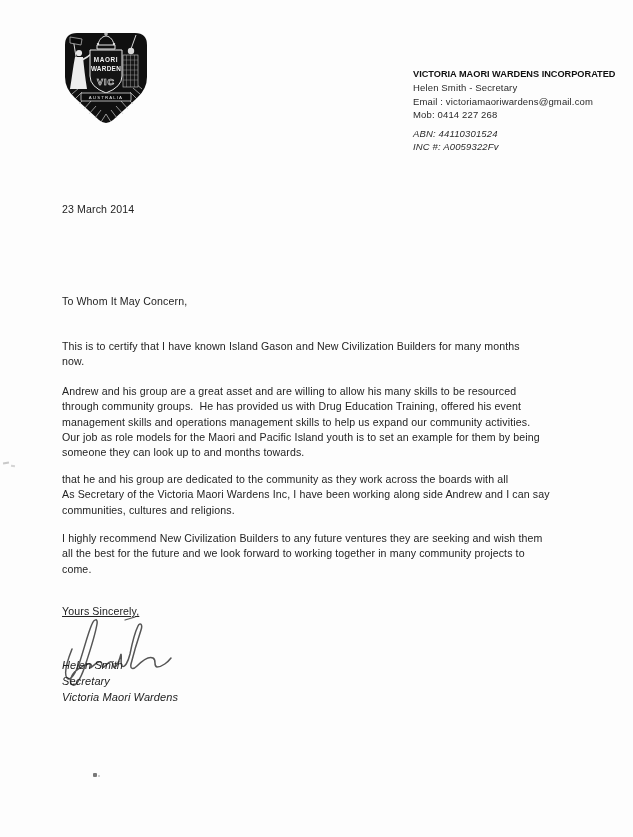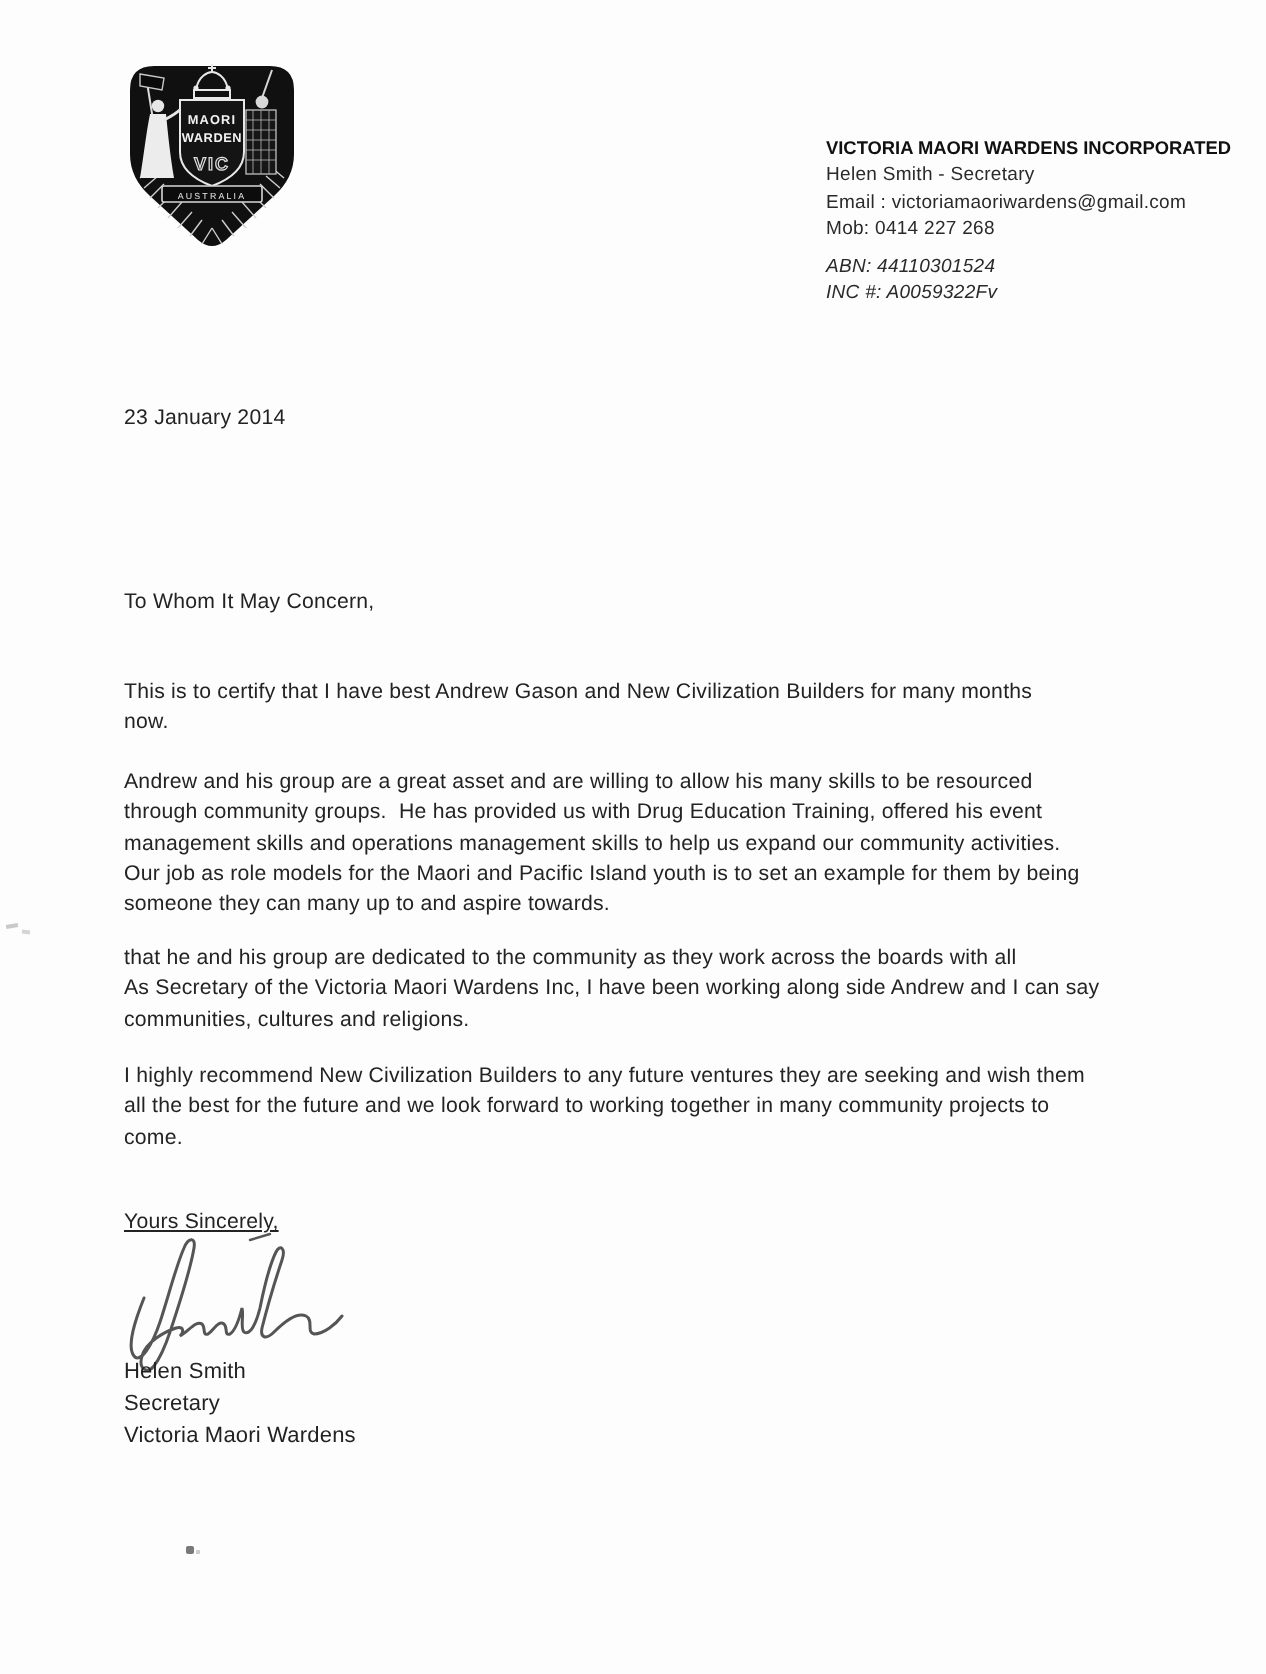--- a/index.html
+++ b/index.html
@@ -25,22 +25,22 @@
   .contact .reg-group { margin-top:5px;font-style:italic; }
 
   
   .body-text { font-size:10.6px; line-height:15.35px; letter-spacing:0.12px; color:#232323; }
   .para { position:absolute; left:62px; }
   .date-line { position:absolute; left:62px; top:202px; }
   .salutation { position:absolute; left:62px; top:294px; }
   .closing { position:absolute; left:62px; top:604px;text-decoration:underline; }
 
   .signer {
-    position:absolute; left:62px; top:679px;
-    font-size:11px; line-height:15.9px; letter-spacing:0.1px; color:#222;
+    position:absolute; left:62px; top:658px;
+    font-size:11px; line-height:15.9px; letter-spacing:0.1px; color:#222;font-style:italic;
   }
 
   .signature-svg { position:absolute; left:58px; top:613px; }
 
   
   .artifact { position:absolute; background:#8a8a8a; }
   .a1 { left:3px;  top:462px; width:6px; height:2px; opacity:.45; transform:rotate(-10deg); }
   .a2 { left:11px; top:465px; width:4px; height:2px; opacity:.35; transform:rotate(6deg); }
   .a3 { left:93px; top:773px; width:4px; height:4px; opacity:.75; background:#4c4c4c; border-radius:1px; }
   .a4 { left:98px; top:775px; width:2px; height:2px; opacity:.4; }
@@ -125,35 +125,35 @@
     <div class="org textline">VICTORIA MAORI WARDENS INCORPORATED</div>
     <div class="textline">Helen Smith - Secretary</div>
     <div class="textline">Email : victoriamaoriwardens@gmail.com</div>
     <div class="textline">Mob: 0414 227 268</div>
     <div class="reg-group">
       <div class="textline">ABN: 44110301524</div>
       <div class="textline">INC #: A0059322Fv</div>
     </div>
   </div>
 
-  <div class="date-line body-text textline">23 January 2014</div>
+  <div class="date-line body-text textline">23 March 2014</div>
 
   <div class="salutation body-text textline">To Whom It May Concern,</div>
 
   <div class="para body-text" style="top:339px">
-    <div class="textline">This is to certify that I have best Andrew Gason and New Civilization Builders for many months</div>
+    <div class="textline">This is to certify that I have known Island Gason and New Civilization Builders for many months</div>
     <div class="textline">now.</div>
   </div>
 
   <div class="para body-text" style="top:384px">
     <div class="textline">Andrew and his group are a great asset and are willing to allow his many skills to be resourced</div>
     <div class="textline">through community groups.  He has provided us with Drug Education Training, offered his event</div>
     <div class="textline">management skills and operations management skills to help us expand our community activities.</div>
     <div class="textline">Our job as role models for the Maori and Pacific Island youth is to set an example for them by being</div>
-    <div class="textline">someone they can many up to and aspire towards.</div>
+    <div class="textline">someone they can look up to and months towards.</div>
   </div>
 
   <div class="para body-text" style="top:472px">
     <div class="textline">that he and his group are dedicated to the community as they work across the boards with all</div>
     <div class="textline">As Secretary of the Victoria Maori Wardens Inc, I have been working along side Andrew and I can say</div>
     <div class="textline">communities, cultures and religions.</div>
   </div>
 
   <div class="para body-text" style="top:531px">
     <div class="textline">I highly recommend New Civilization Builders to any future ventures they are seeking and wish them</div>

